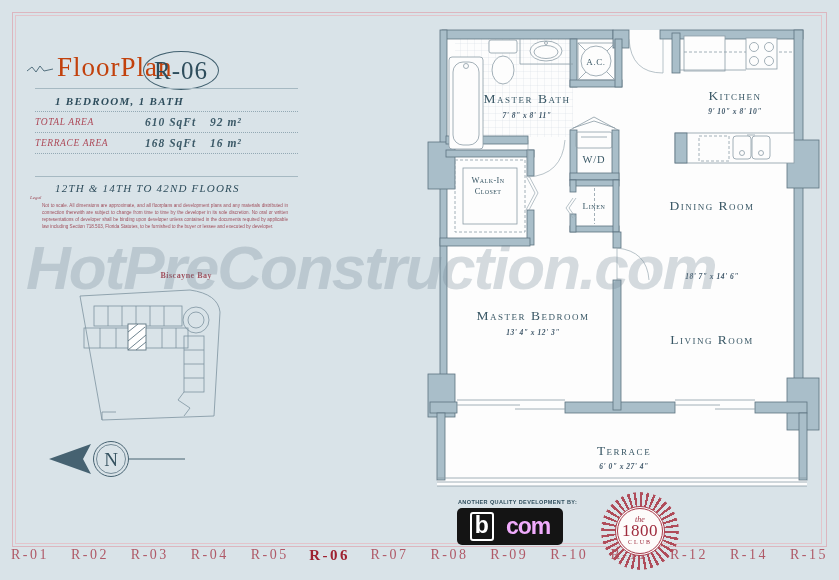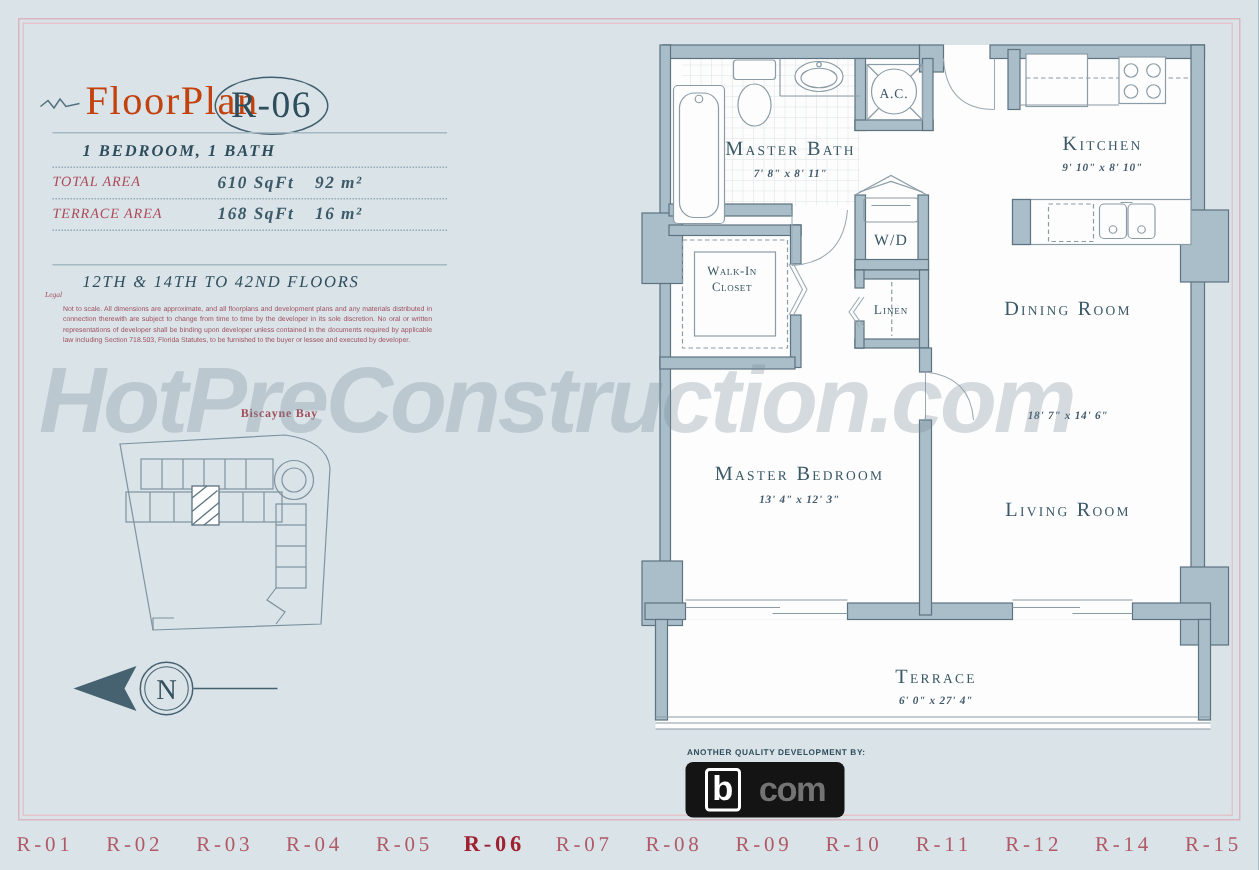--- a/index.html
+++ b/index.html
@@ -49,34 +49,34 @@
   .sp{fill:none;stroke:#7e93a0;stroke-width:0.8;}
   .sph{stroke:#5f7683;stroke-width:0.9;}
   
   .dev-note{position:absolute;left:458px;top:499px;font-family:"Liberation Sans",sans-serif;font-size:5.5px;
             font-weight:bold;color:#2e4d5c;letter-spacing:0.4px;}
   .bcom{position:absolute;left:457px;top:508px;width:106px;height:37px;background:#141414;border-radius:5px;
         display:flex;align-items:center;justify-content:center;z-index:6;
         font-family:"Liberation Sans",sans-serif;}
   .bcom-b{color:#fff;border:2px solid #fff;border-radius:3px;font-weight:bold;font-size:23px;
           line-height:1;padding:0 3px 2px 3px;}
-  .bcom-com{color:#737373;font-weight:bold;font-size:23px;letter-spacing:-1px;margin-left:12px;}
+  .bcom-com{color:#f0abfc;font-weight:bold;font-size:23px;letter-spacing:-1px;margin-left:12px;}
   .club{position:absolute;left:601px;top:492px;width:78px;height:78px;border-radius:50%;z-index:6;
         background:repeating-conic-gradient(#b04c5a 0deg 4deg, rgba(176,76,90,0) 4deg 10deg);}
   .club-inner{position:absolute;left:14px;top:14px;width:48px;height:48px;border-radius:50%;
               background:#fdfbfa;border:1px solid #a63b4c;}
   .club-inner::after{content:"";position:absolute;left:1px;top:1px;right:1px;bottom:1px;
                      border:1px solid #a63b4c;border-radius:50%;}
   .club-text{position:absolute;left:0;top:0;width:100%;height:100%;display:flex;flex-direction:column;
              align-items:center;justify-content:center;color:#9e2b3d;z-index:2;}
   .club-the{font-style:italic;font-size:8px;line-height:7px;}
   .club-year{font-size:17px;line-height:16px;letter-spacing:0.5px;}
   .club-name{font-size:6px;letter-spacing:2px;line-height:7px;}
   
-  .nav{position:absolute;left:0;bottom:0;width:839px;height:33px;display:flex;align-items:center;z-index:4;}
+  .nav{position:absolute;left:0;bottom:0;width:839px;height:33px;display:flex;z-index:4;}
   .nav a{flex:1;text-align:center;font-size:14px;color:#b05a68;letter-spacing:2.5px;text-decoration:none;
          cursor:pointer;}
   .nav a.active{color:#9e2130;font-weight:bold;font-size:15px;}
 </style>
 </head>
 <body>
 
 <div class="page">
 
   <div class="frame-outer"></div>
@@ -272,20 +272,28 @@
     <text class="dim" x="199" y="447">6' 0" x 27' 4"</text>
   </svg>
 
   <div class="watermark">HotPreConstruction.com</div>
 
   <div class="dev-note">ANOTHER QUALITY DEVELOPMENT BY:</div>
   <div class="bcom">
     <span class="bcom-b">b</span>
     <span class="bcom-com">com</span>
   </div>
+  <div class="club">
+    <div class="club-inner"></div>
+    <div class="club-text">
+      <span class="club-the">the</span>
+      <span class="club-year">1800</span>
+      <span class="club-name">CLUB</span>
+    </div>
+  </div>
 
   <div class="nav">
     <a>R-01</a>
     <a>R-02</a>
     <a>R-03</a>
     <a>R-04</a>
     <a>R-05</a>
     <a class="active">R-06</a>
     <a>R-07</a>
     <a>R-08</a>

